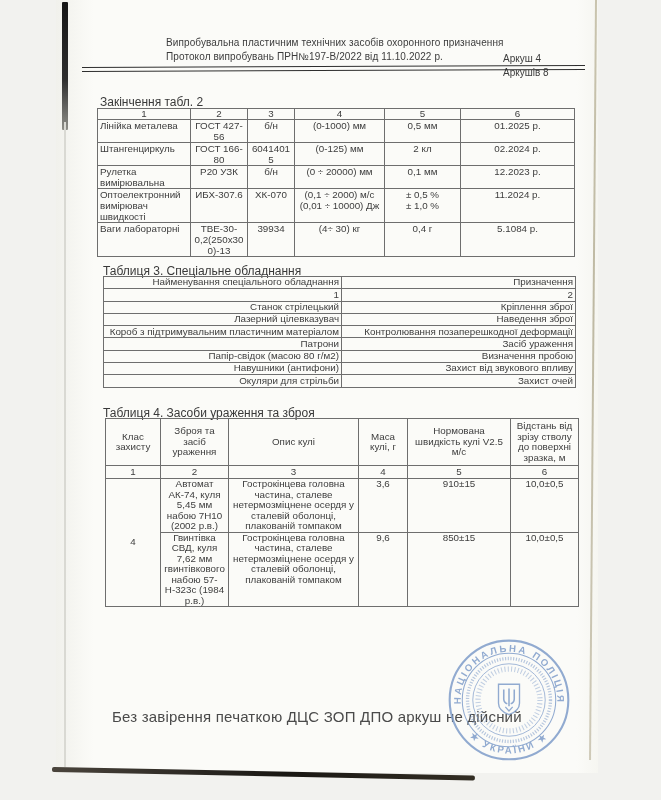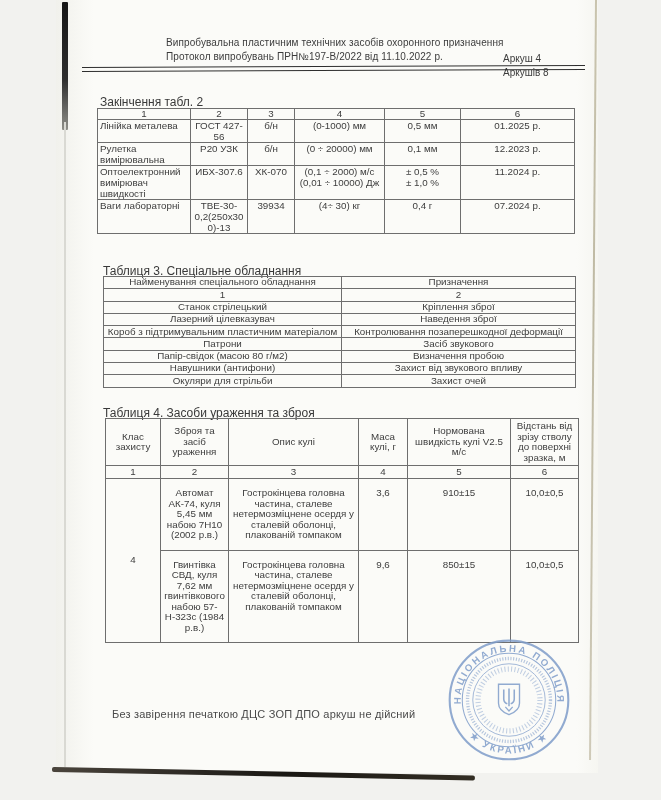--- a/index.html
+++ b/index.html
@@ -38,28 +38,28 @@
   .t4-title{left:103px;top:406px}
   
   table{border-collapse:collapse;table-layout:fixed;position:absolute}
   td,th{border:1px solid #6e6e6e;font-weight:normal;vertical-align:top;
     overflow:hidden;white-space:pre-line;word-wrap:break-word}
   .t2{left:97px;top:108px;width:477px;font-size:9.8px;line-height:11px}
   .t2 td{text-align:center;padding:0 2px}
   .t2 tr td:first-child{text-align:left}
   .t2 tr:first-child td{text-align:center;line-height:10px}
   .t3{left:103px;top:276px;width:472px;font-size:9.8px;line-height:10.5px}
-  .t3 td{text-align:center;padding:.4px 2px}
+  .t3 td{text-align:right;padding:.4px 2px}
   .t4{left:105px;top:418px;width:473px;font-size:9.8px;line-height:10.5px}
   .t4 th{text-align:center;vertical-align:middle;padding:2px 2px;height:40px}
   .t4 .nums td{text-align:center;line-height:10px}
-  .t4 tbody td{text-align:center;padding:9px 2px}
+  .t4 tbody td{text-align:center;padding:0 2px}
   .t4 td.cls{vertical-align:middle}
   
-  .footer-note{left:112px;top:708px;font-size:11px;color:#4a4a4a;letter-spacing:.2px}
+  .footer-note{left:112px;top:708px;font-size:15px;color:#4a4a4a;letter-spacing:.2px}
   .stamp{left:446px;top:637px;width:126px;height:126px;opacity:.85}
 </style>
 </head>
 <body>
 
 <div class="page"></div>
 
 <div class="abs edge-left-dark"></div>
 <div class="abs edge-left-faint"></div>
 <div class="abs edge-right"></div>
@@ -96,20 +96,28 @@
       </tr>
       <tr>
         <td>Лінійка металева</td>
         <td>ГОСТ 427-56</td>
         <td>б/н</td>
         <td>(0-1000) мм</td>
         <td>0,5 мм</td>
         <td>01.2025 р.</td>
       </tr>
       <tr>
+        <td>Штангенциркуль</td>
+        <td>ГОСТ 166-80</td>
+        <td>60414015</td>
+        <td>(0-125) мм</td>
+        <td>2 кл</td>
+        <td>02.2024 р.</td>
+      </tr>
+      <tr>
         <td>Рулетка вимірювальна</td>
         <td>Р20 УЗК</td>
         <td>б/н</td>
         <td>(0 ÷ 20000) мм</td>
         <td>0,1 мм</td>
         <td>12.2023 р.</td>
       </tr>
       <tr>
         <td>Оптоелектронний вимірювач швидкості</td>
         <td>ИБХ-307.6</td>
@@ -119,21 +127,21 @@
         <td>± 0,5 %
 ± 1,0 %</td>
         <td>11.2024 р.</td>
       </tr>
       <tr>
         <td>Ваги лабораторні</td>
         <td>ТВЕ-30-0,2(250х300)-13</td>
         <td>39934</td>
         <td>(4÷ 30) кг</td>
         <td>0,4 г</td>
-        <td>07.2024 р.</td>
+        <td>5.1084 р.</td>
       </tr>
     </tbody>
 </table>
 
 <div class="abs tbl-label t3-title">Таблиця 3. Спеціальне обладнання</div>
 <table class="t3">
   <colgroup>
       <col style="width:238px">
       <col style="width:234px">
     </colgroup>
@@ -153,21 +161,21 @@
       <tr>
         <td>Лазерний цілевказувач</td>
         <td>Наведення зброї</td>
       </tr>
       <tr>
         <td>Короб з підтримувальним пластичним матеріалом</td>
         <td>Контролювання позаперешкодної деформації</td>
       </tr>
       <tr>
         <td>Патрони</td>
-        <td>Засіб звукового</td>
+        <td>Засіб ураження</td>
       </tr>
       <tr>
         <td>Папір-свідок (масою 80 г/м2)</td>
         <td>Визначення пробою</td>
       </tr>
       <tr>
         <td>Навушники (антифони)</td>
         <td>Захист від звукового впливу</td>
       </tr>
       <tr>

